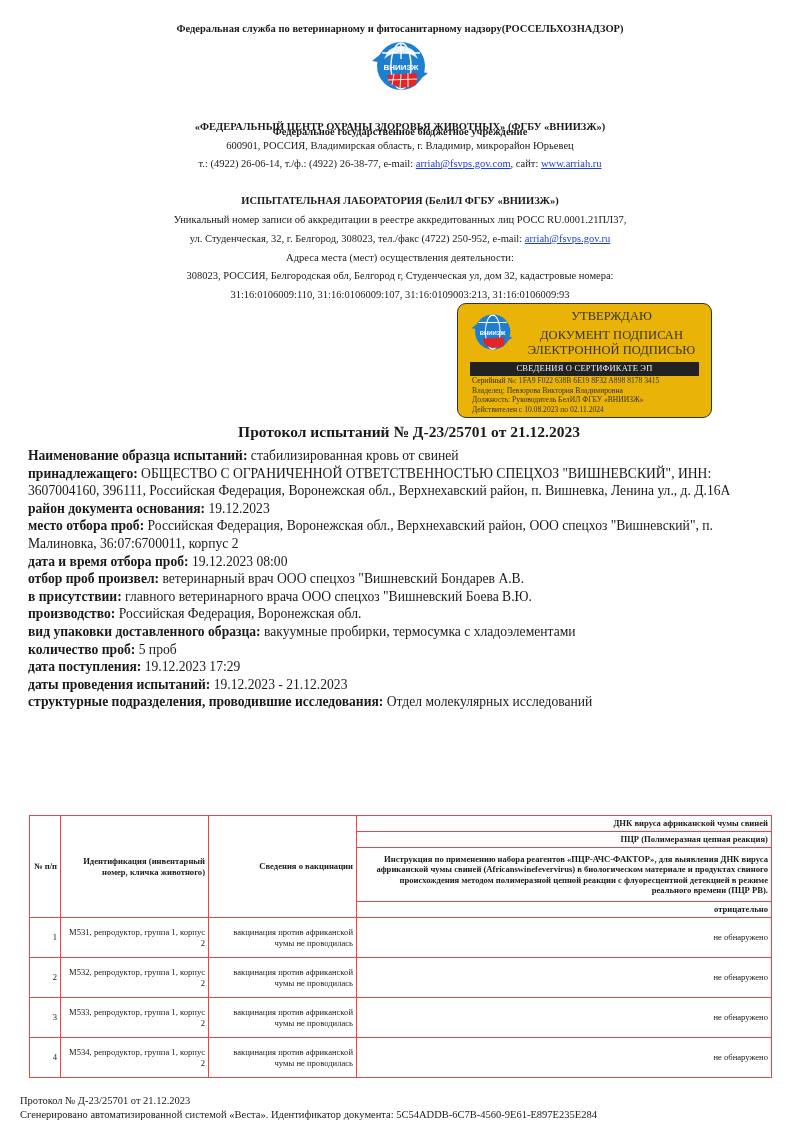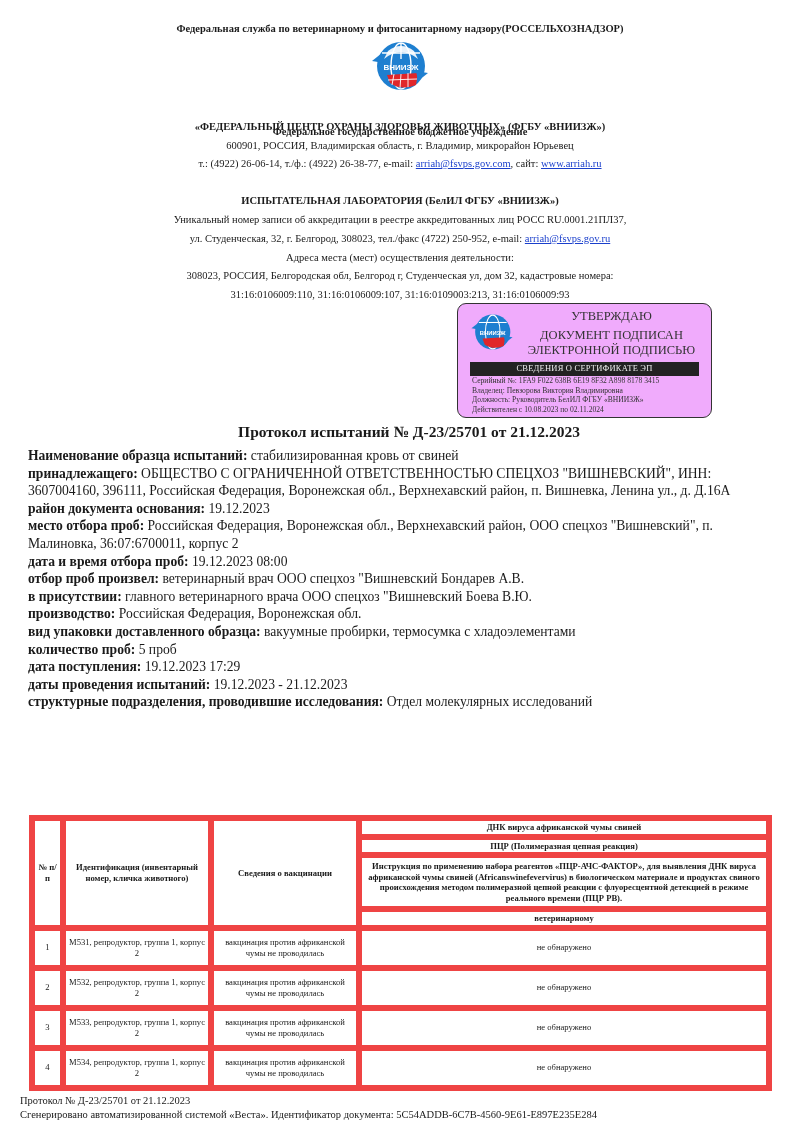--- a/index.html
+++ b/index.html
@@ -5,31 +5,31 @@
   * { box-sizing: border-box; margin: 0; padding: 0; }
   html, body { width: 800px; height: 1132px; background: #ffffff; }
   body { position: relative; font-family: "Liberation Serif", serif; color: #1a1a1a; overflow: hidden; }
   .abs { position: absolute; }
   .center { text-align: center; left: 0; width: 800px; }
   .agency { top: 23px; font-size: 10.5px; font-weight: bold; }
   .logo { top: 39px; left: 370px; width: 60px; height: 54px; }
   .h-line { font-size: 10.5px; }
   .bold { font-weight: bold; }
   a.lnk { color: #1a3fcc; text-decoration: underline; }
-  .stamp { left: 457px; top: 303px; width: 255px; height: 115px; border: 1.5px solid #333; border-radius: 9px; background: #f0abfc; }
+  .stamp { left: 457px; top: 303px; width: 255px; height: 115px; border: 1.5px solid #333; border-radius: 9px; background: #eab308; }
   .stamp .s-logo { position: absolute; left: 12px; top: 8px; width: 44px; height: 40px; }
   .stamp .s-title { position: absolute; left: 60px; right: 6px; text-align: center; font-size: 12.5px; color: #333; line-height: 14px; }
   .stamp .s-bar { position: absolute; left: 12px; right: 12px; top: 58px; height: 14px; background: #222; color: #eee; font-size: 8.5px; text-align: center; line-height: 12px; letter-spacing: 0.2px; }
   .stamp .s-info { position: absolute; left: 14px; top: 72px; font-size: 7.6px; line-height: 9.5px; color: #333; white-space: nowrap; }
   .title { top: 423px; font-size: 15.5px; font-weight: bold; padding-left: 18px; }
   .fields { left: 28px; top: 447px; width: 752px; font-size: 13.6px; line-height: 17.6px; font-family: "Liberation Sans Narrow", "Liberation Serif", serif; }
   .fields p { margin: 0; }
   .fields .lbl { font-weight: bold; }
   table.res { position: absolute; left: 29px; top: 815px; width: 743px; border-collapse: collapse; font-size: 8.6px; }
-  table.res td { border: 6px solid #ef4444; text-align: center; vertical-align: middle; padding: 1px 3px; line-height: 10.5px; }
+  table.res td { border: 1px solid #ef4444; text-align: right; vertical-align: middle; padding: 1px 3px; line-height: 10.5px; }
   table.res td.hd { font-weight: bold; }
   .footer { left: 20px; top: 1094px; font-size: 10.5px; line-height: 14px; }
 </style>
 </head>
 <body>
 
 <div class="abs center agency">Федеральная служба по ветеринарному и фитосанитарному надзору(РОССЕЛЬХОЗНАДЗОР)</div>
 
 <svg class="abs logo" viewBox="0 0 60 54">
   <circle cx="31" cy="27" r="24" fill="#1e7fd0"></circle>
@@ -123,21 +123,21 @@
     <td class="hd" rowspan="4">Сведения о вакцинации</td>
     <td class="hd">ДНК вируса африканской чумы свиней</td>
   </tr>
   <tr style="height:16px">
         <td class="hd">ПЦР (Полимеразная цепная реакция)</td>
       </tr>
   <tr style="height:54px">
         <td class="hd">Инструкция по применению набора реагентов «ПЦР-АЧС-ФАКТОР», для выявления ДНК вируса африканской чумы свиней (Africanswinefevervirus) в биологическом материале и продуктах свиного происхождения методом полимеразной цепной реакции с флуоресцентной детекцией в режиме реального времени (ПЦР РВ).</td>
       </tr>
   <tr style="height:16px">
-        <td class="hd">ветеринарному</td>
+        <td class="hd">отрицательно</td>
       </tr>
 
   <tr style="height:40px">
     <td>1</td>
     <td>M531, репродуктор, группа 1, корпус 2</td>
     <td>вакцинация против африканской чумы не проводилась</td>
     <td>не обнаружено</td>
   </tr>
   <tr style="height:40px">
     <td>2</td>

